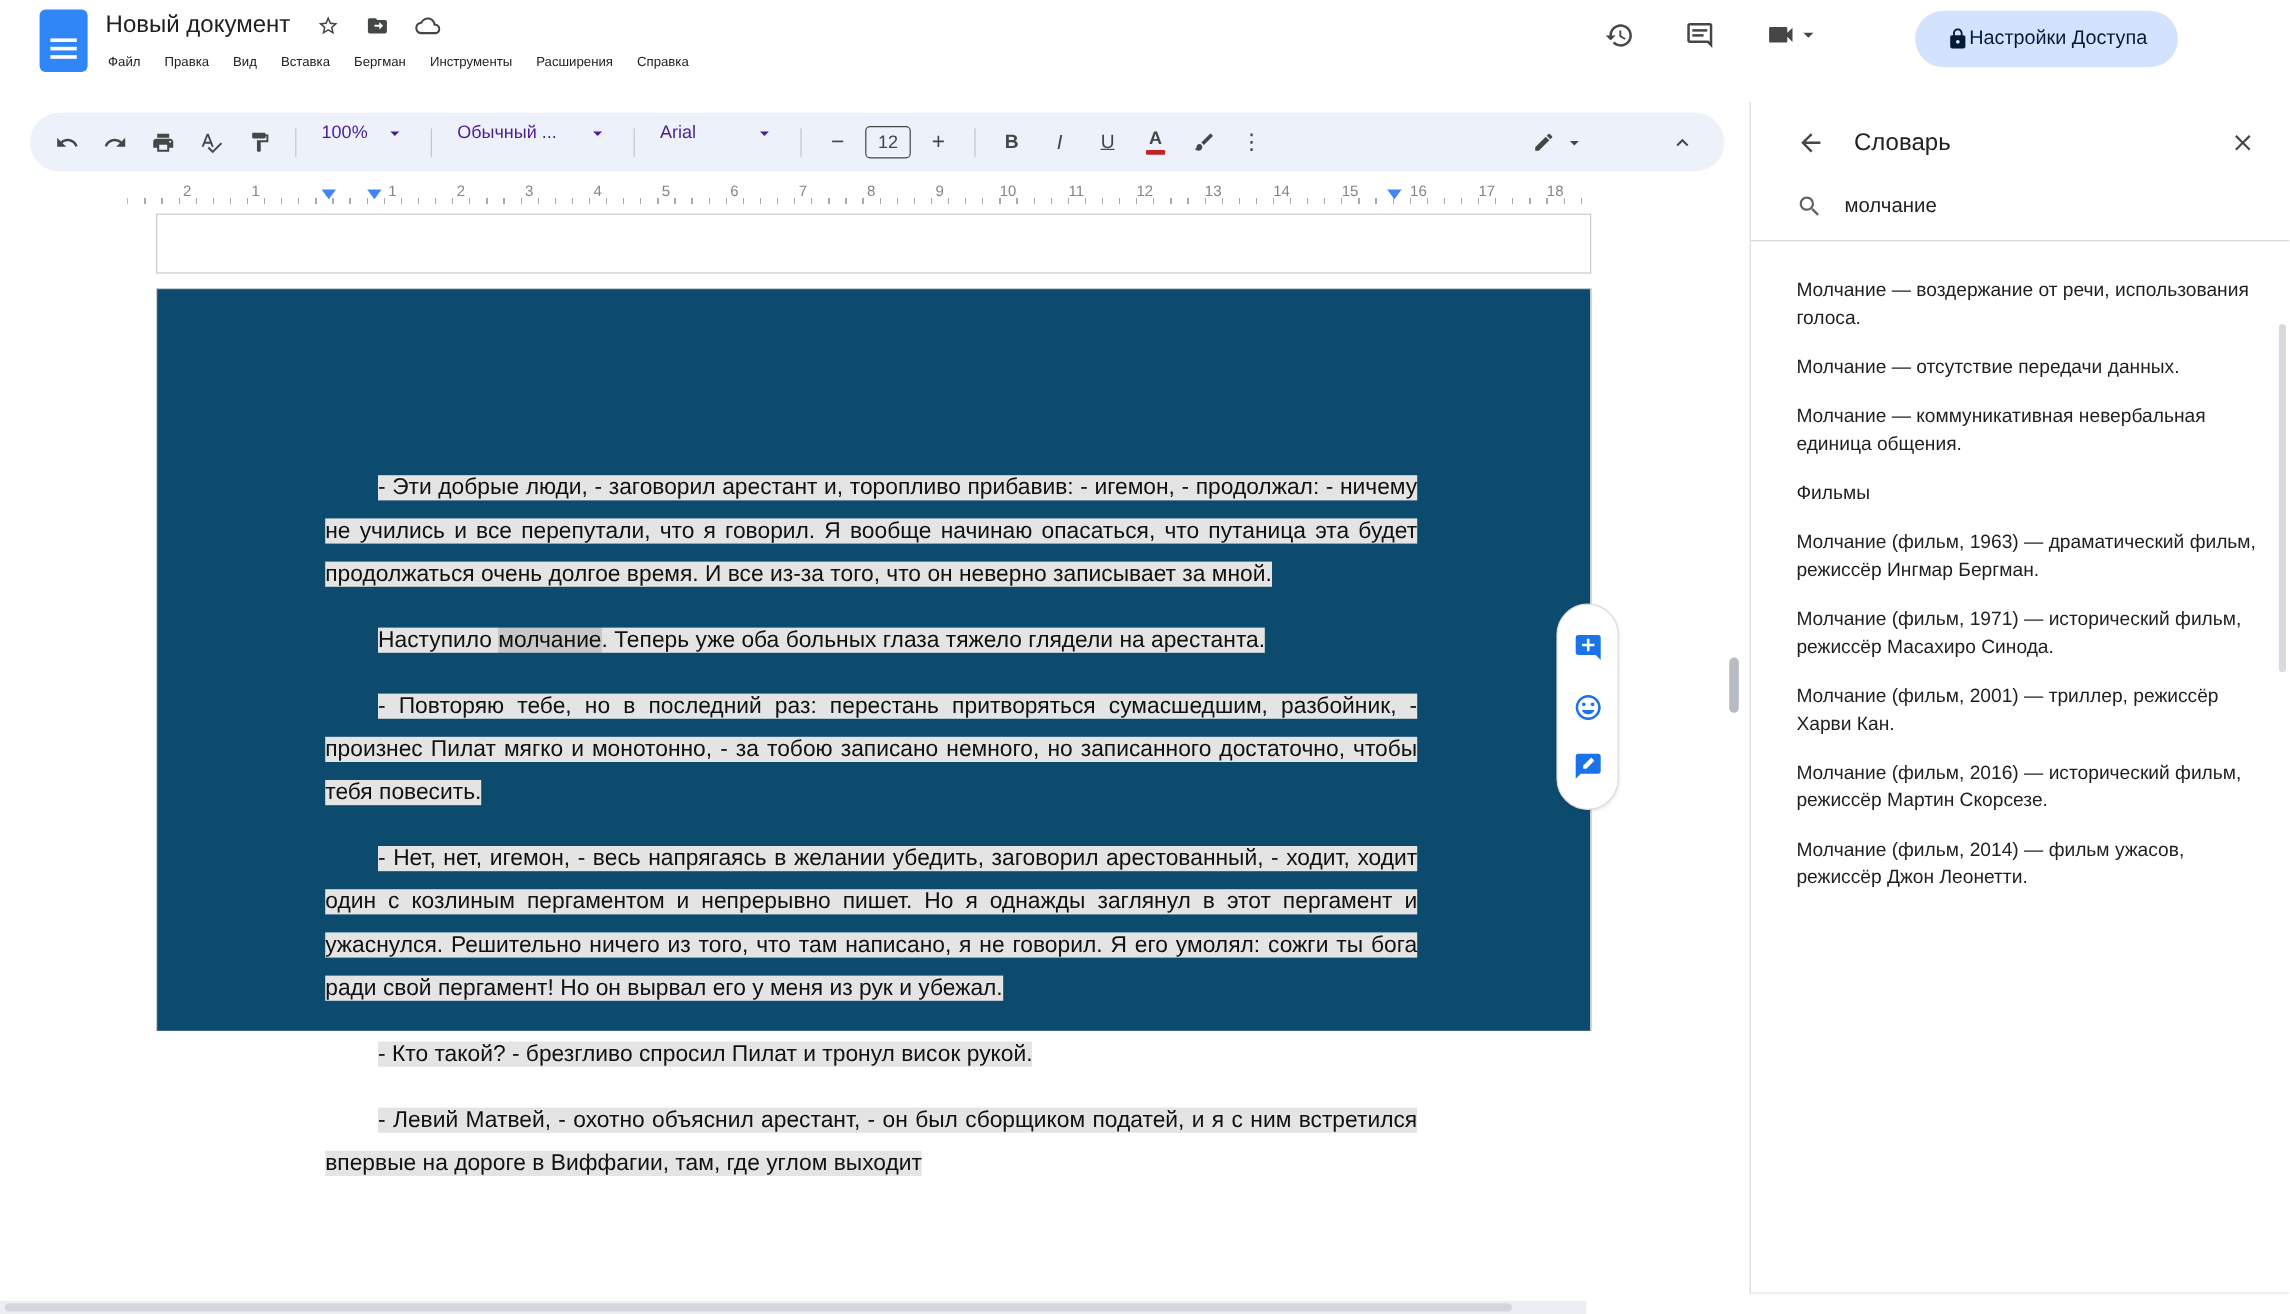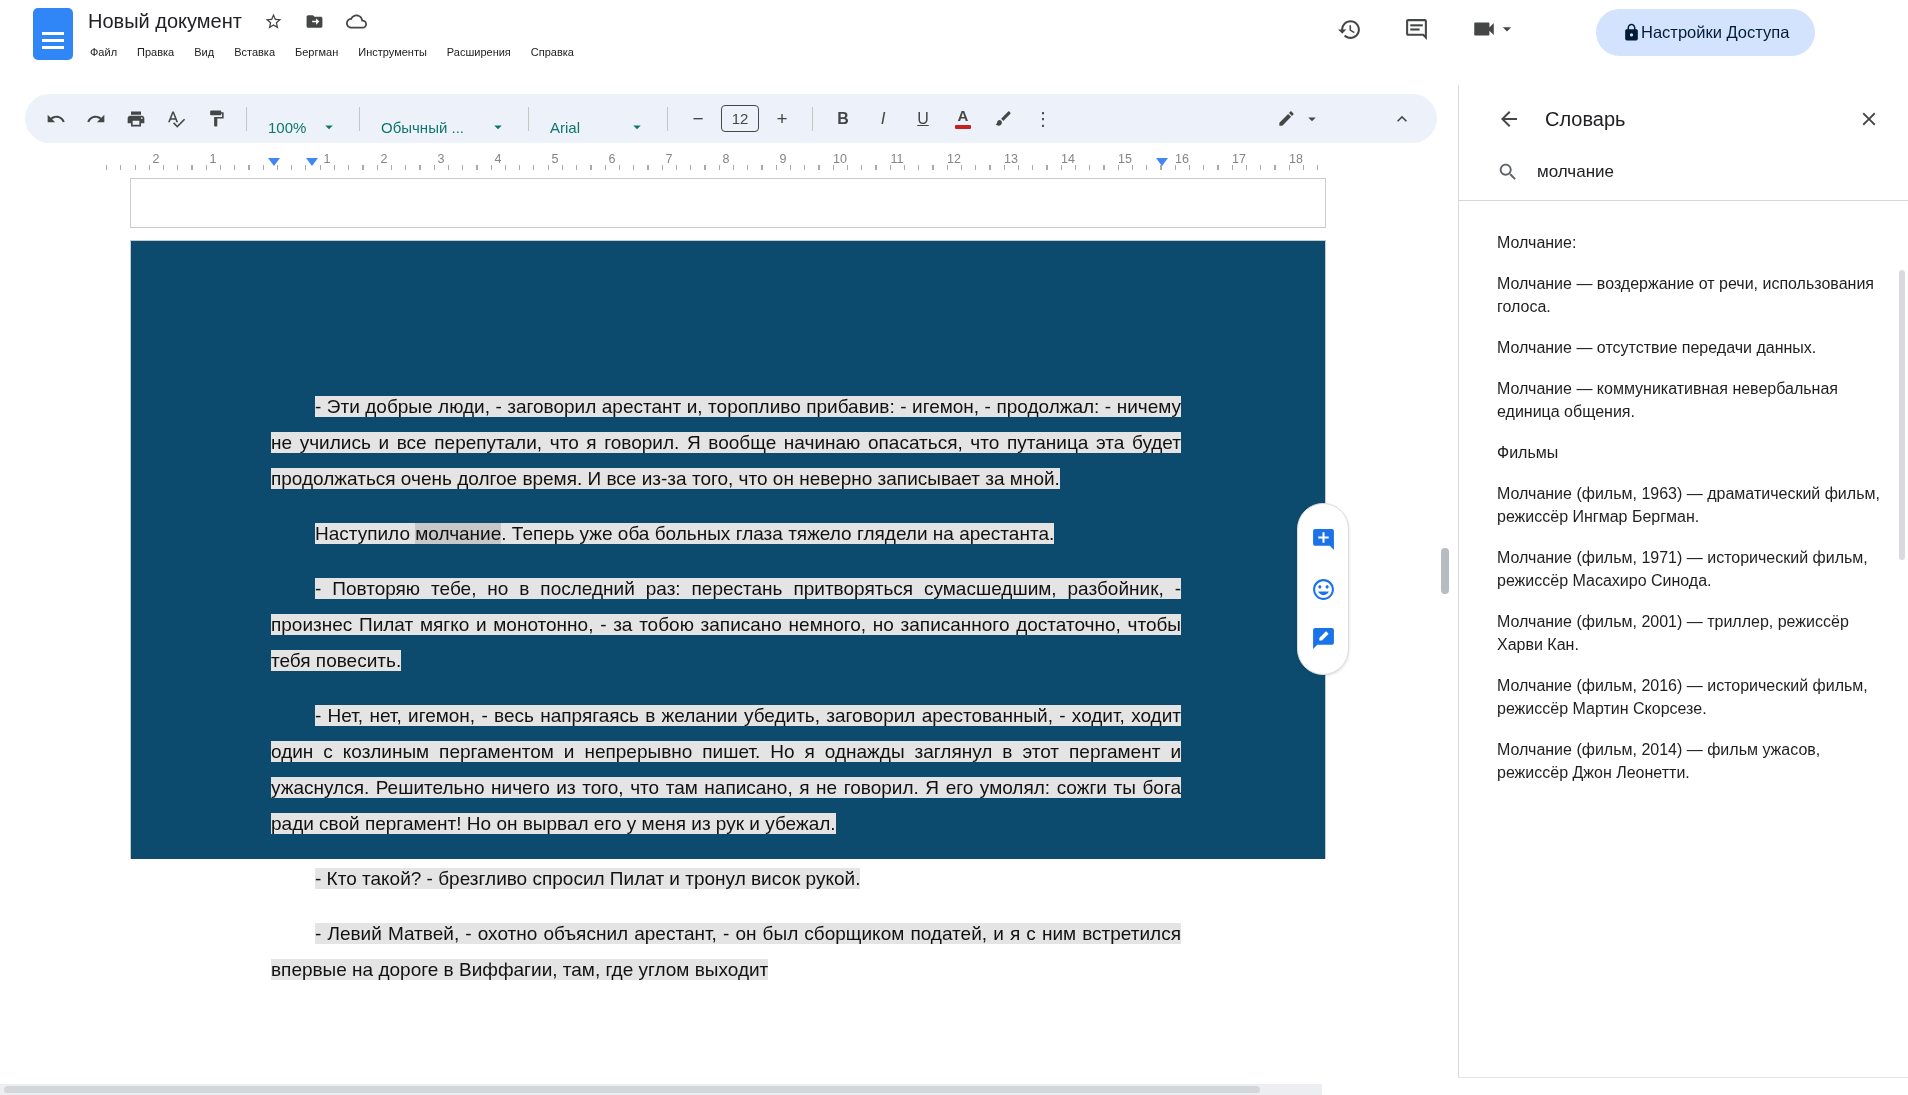--- a/index.html
+++ b/index.html
@@ -29,22 +29,22 @@
           background:#d3e3fd; border-radius:24px; display:flex; align-items:center; gap:0;
           color:#001d35; font-size:16.5px; font-weight:500; }
 
   
   .toolbar { position:absolute; left:25px; top:94px; width:1412px; height:49px;
           background:#edf2fa; border-radius:25px; display:flex; align-items:center;
           padding:0 18px 0 14px; gap:6px; color:#444746; }
   .tb-btn { width:34px; height:34px; border-radius:50%; display:flex; align-items:center;
           justify-content:center; color:#444746; flex:0 0 auto; }
   .tb-sep { width:1px; height:24px; background:#c4c7c5; margin:0 7px; flex:0 0 auto; }
-  .tb-text-btn { display:flex; align-items:flex-end; justify-content:space-between; gap:8px;
-          font-size:15px; color:#0f766e; padding:0 8px; height:34px; border-radius:4px; flex:0 0 auto; }
+  .tb-text-btn { display:flex; align-items:flex-start; justify-content:space-between; gap:8px;
+          font-size:15px; color:#4c1d95; padding:0 8px; height:34px; border-radius:4px; flex:0 0 auto; }
   .tb-zoom { width:86px; }
   .tb-style { width:142px; }
   .tb-font { width:112px; }
   .fs-box { width:38px; height:27px; border:1px solid #444746; border-radius:4px;
           display:flex; align-items:center; justify-content:center; font-size:15px; }
   .tb-letter { font-size:16px; font-weight:700; }
   .tb-italic { font-style:italic; font-weight:500; font-size:17px; }
   .tb-under { text-decoration:underline; font-weight:500; font-size:16px; }
   .tb-a { flex-direction:column; gap:2px; }
   .a-letter { font-size:15px; font-weight:600; line-height:14px; }
@@ -365,21 +365,20 @@
   </div>
   <div class="dict-search">
     <span class="dict-icon">
       <svg width="22" height="22" viewBox="0 0 24 24" fill="#5f6368">
           <path d="M15.5 14h-.79l-.28-.27C15.41 12.59 16 11.11 16 9.5 16 5.91 13.09 3 9.5 3S3 5.91 3 9.5 5.91 16 9.5 16c1.61 0 3.09-.59 4.23-1.57l.27.28v.79l5 4.99L20.49 19l-4.99-5zm-6 0C7.01 14 5 11.99 5 9.5S7.01 5 9.5 5 14 7.01 14 9.5 11.99 14 9.5 14z"></path>
         </svg>
     </span>
     <input type="text" value="молчание" style="">
   </div>
   <div class="dict-body">
-      <p class="dict-entry">Молчание:</p>
       <p class="dict-entry">Молчание — воздержание от речи, использования голоса.</p>
       <p class="dict-entry">Молчание — отсутствие передачи данных.</p>
       <p class="dict-entry">Молчание — коммуникативная невербальная единица общения.</p>
       <p class="dict-entry">Фильмы</p>
       <p class="dict-entry">Молчание (фильм, 1963) — драматический фильм, режиссёр Ингмар Бергман.</p>
       <p class="dict-entry">Молчание (фильм, 1971) — исторический фильм, режиссёр Масахиро Синода.</p>
       <p class="dict-entry">Молчание (фильм, 2001) — триллер, режиссёр Харви Кан.</p>
       <p class="dict-entry">Молчание (фильм, 2016) — исторический фильм, режиссёр Мартин Скорсезе.</p>
       <p class="dict-entry">Молчание (фильм, 2014) — фильм ужасов, режиссёр Джон Леонетти.</p>
     </div>

